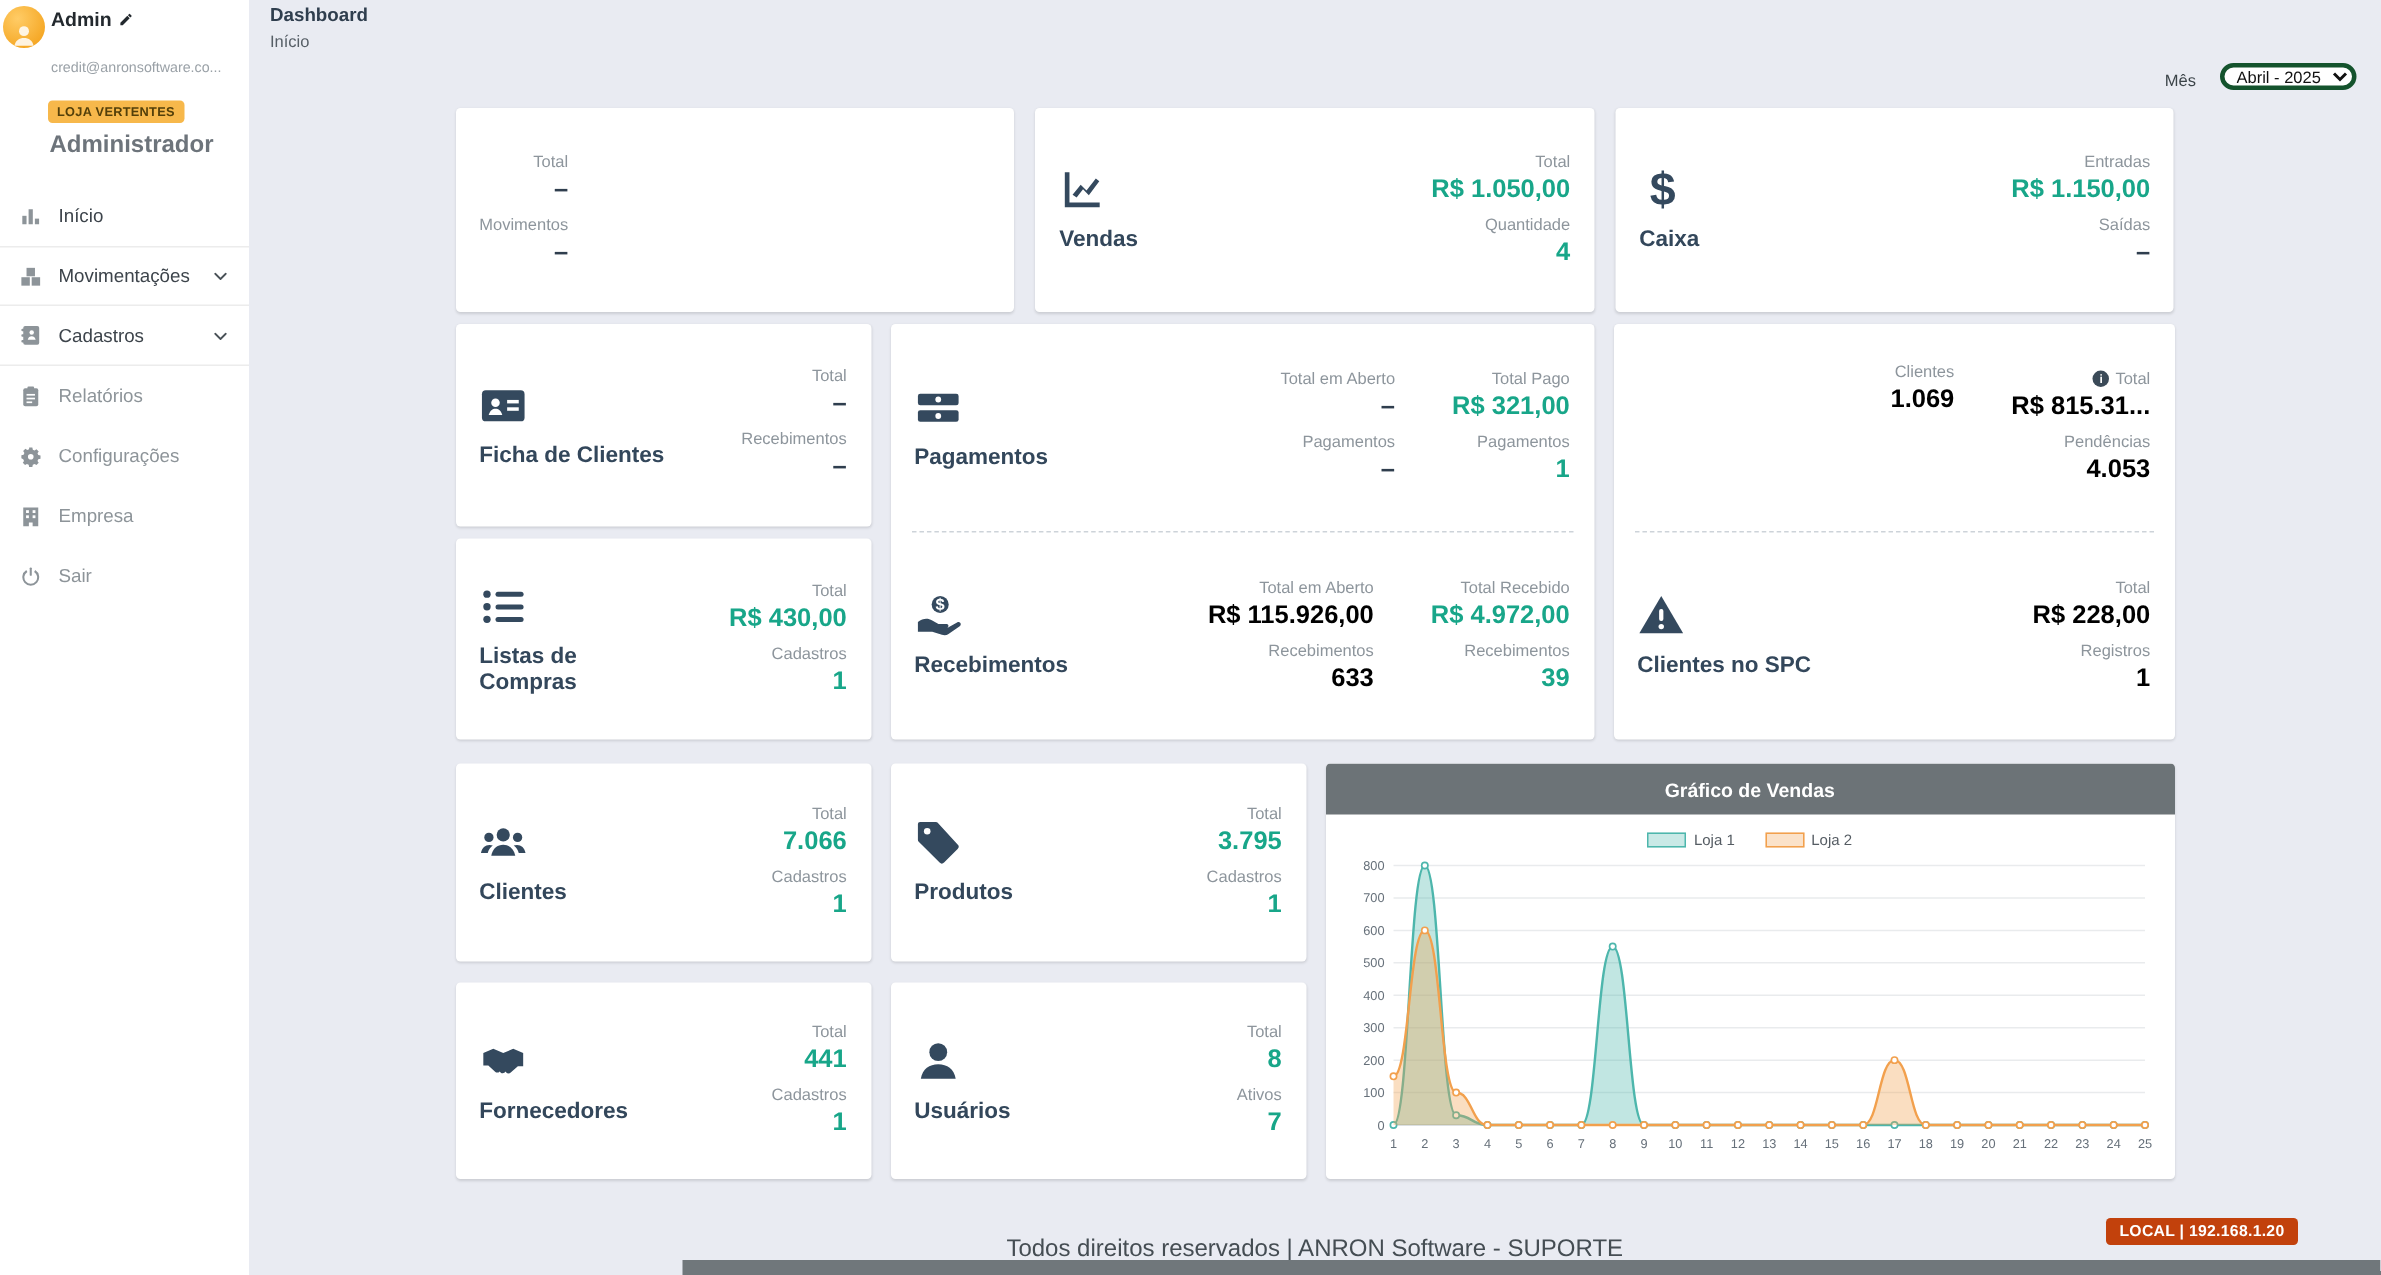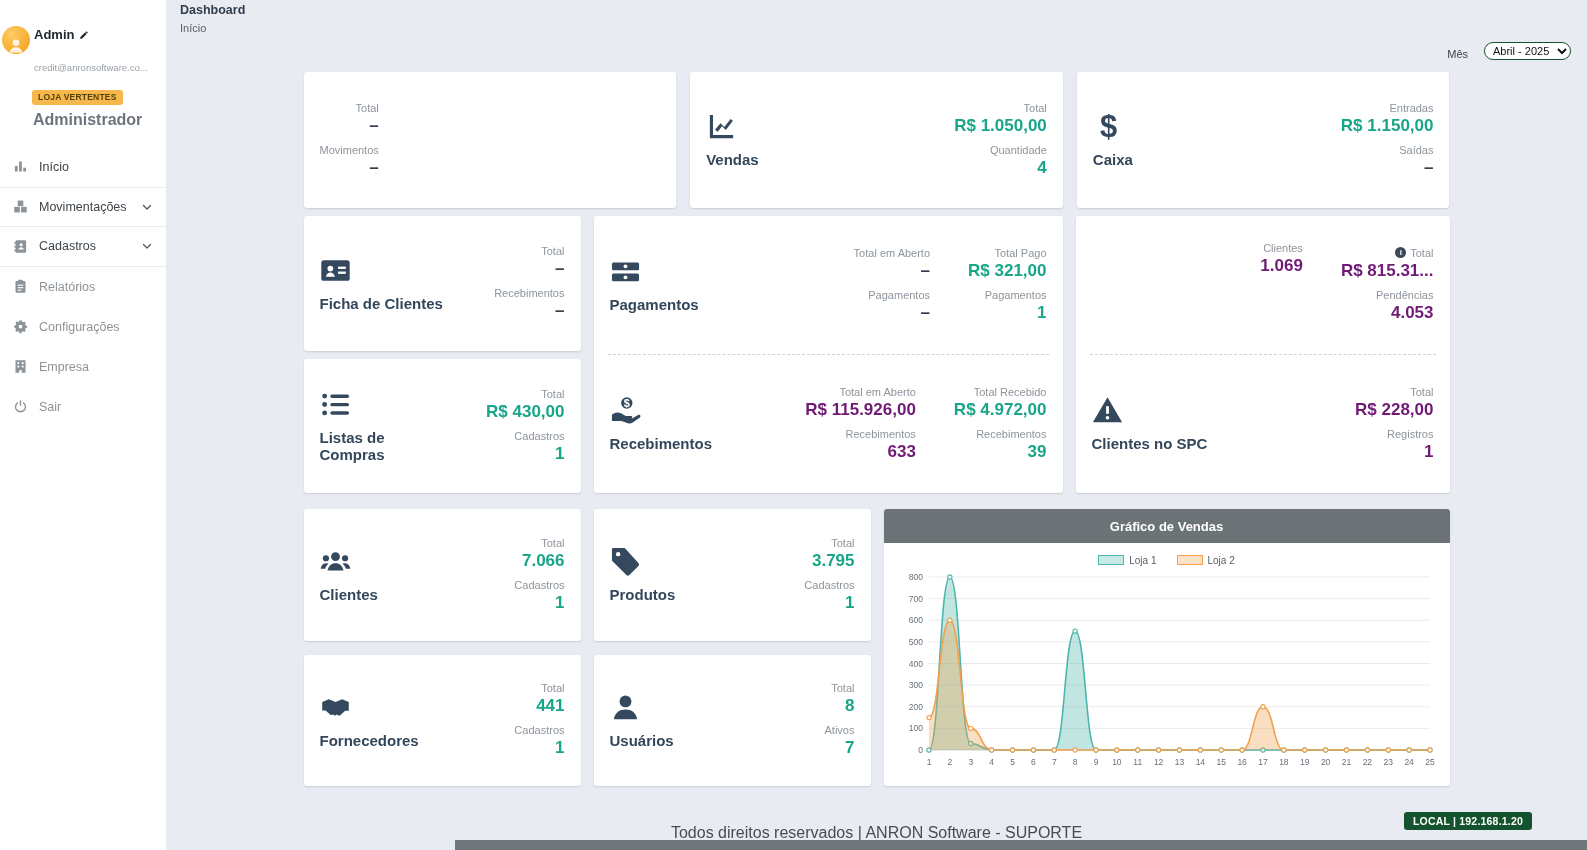--- a/index.html
+++ b/index.html
@@ -2,21 +2,21 @@
 <html><head>
 <meta charset="utf-8">
 <style>
 *{box-sizing:border-box;margin:0;padding:0}
 html,body{width:1587px;height:850px;overflow:hidden}
 body{font-family:"Liberation Sans",sans-serif;background:#e9ebf2;position:relative;color:#2f3e4e}
 svg{display:block}
 
 
 .sidebar{position:absolute;left:0;top:0;width:166px;height:100%;background:#fff;z-index:5}
-.profile{padding:26px 8px 4px 2px}
+.profile{padding:4px 8px 4px 2px}
 .profile-top{display:flex;align-items:flex-start;gap:4px}
 .avatar{width:28px;height:28px;border-radius:50%;background:radial-gradient(circle at 35% 30%,#ffcc66,#f29c11);flex:none;display:flex;align-items:flex-end;justify-content:center;overflow:hidden}
 .avatar svg{width:18px;height:18px;fill:rgba(255,255,255,.85)}
 .pcol{min-width:0}
 .pname-row{display:flex;align-items:center;gap:5px;margin-top:1px}
 .pname{font-size:13px;font-weight:700;color:#23292e}
 .pencil svg{width:10px;height:10px;fill:#23292e}
 .pemail{font-size:9.5px;color:#9aa1a7;margin-top:20px;white-space:nowrap}
 .pbadge-wrap{padding-left:30px;margin-top:13px}
 .pbadge{display:inline-block;background:#f7b84b;color:#54400a;font-size:8.5px;font-weight:700;padding:2.5px 6px;border-radius:3px;letter-spacing:.2px;white-space:nowrap}
@@ -29,21 +29,21 @@
 .chev{margin-left:auto;display:flex}
 .chev svg{width:12px;height:12px}
 .bt{border-top:1px solid #ececec}
 .bb{border-bottom:1px solid #ececec}
 
 
 .page-head{position:absolute;left:180px;top:3px}
 .page-title{font-size:12.5px;font-weight:700;color:#2f3e4e}
 .breadcrumb{font-size:11px;color:#565e66;margin-top:5px}
 .month-row{position:absolute;top:42px;right:16px;display:flex;align-items:flex-end;gap:16px;font-size:11px;color:#3c4449}
-.month-row select{font-size:11px;height:18px;border:1px solid #14532d;border-radius:9px;background:#fff;padding:0 4px;color:#111}
+.month-row select{font-size:11px;height:18px;border:3px solid #14532d;border-radius:9px;background:#fff;padding:0 4px;color:#111}
 
 
 .content{position:absolute;left:166px;top:72px;width:1421px;display:flex;justify-content:center}
 .cards{width:1146px}
 .row-a{display:grid;grid-template-columns:1fr 1fr 1fr;gap:14px;height:136px;margin-bottom:8px}
 .row-b{display:grid;grid-template-columns:277px 469px 1fr;gap:13px;height:277px;margin-bottom:16px}
 .row-c{display:grid;grid-template-columns:277px 277px 1fr;gap:13px;height:277px}
 .col-stack{display:flex;flex-direction:column;gap:8px}
 .row-c .col-stack{gap:14px}
 .col-stack .card{flex:1}
@@ -51,21 +51,21 @@
 .card{background:#fff;border-radius:3px;box-shadow:0 1px 2px rgba(0,0,0,.13);display:flex;justify-content:space-between;padding:15px 16px;min-width:0}
 .card-left{display:flex;flex-direction:column;justify-content:center;gap:9px;min-width:0;max-width:125px}
 .cicon svg{width:31px;height:31px;fill:#34495e}
 .card-title{font-size:15px;font-weight:700;color:#33475b;line-height:1.15}
 .stats{display:flex;flex-direction:column;align-items:flex-end;gap:8px;justify-content:center}
 .stat{display:flex;flex-direction:column;align-items:flex-end;gap:1px}
 .stat-label{font-size:11px;color:#8d959c;white-space:nowrap}
 .stat-label-row{display:flex;align-items:center;font-size:11px;color:#8d959c;white-space:nowrap}
 .stat-value{font-size:17px;font-weight:700;color:#2f3e4e;white-space:nowrap;line-height:1.25}
 .teal{color:#18a689}
-.red{color:#701a75}
+.red{color:#000000}
 .info{display:inline-flex;width:11px;height:11px;border-radius:50%;background:#3b4a58;color:#fff;font-size:8px;align-items:center;justify-content:center;font-weight:700;margin-right:4px;font-style:normal}
 
 
 .combo{flex-direction:column;padding:0;justify-content:flex-start}
 .half{flex:1;display:flex;padding:14px 16px;min-height:0}
 .half .card-left{max-width:155px;margin-right:8px}
 .stats.mid{margin-left:auto}
 .stats.right{margin-left:38px}
 .stats.ml-auto{margin-left:auto}
 .stats.top{justify-content:flex-start;padding-top:12px}
@@ -74,21 +74,21 @@
 
 .chart-card{background:#fff;border-radius:3px;box-shadow:0 1px 2px rgba(0,0,0,.13);display:flex;flex-direction:column;overflow:hidden}
 .chart-head{height:34px;background:#6c7377;color:#fff;font-size:13px;font-weight:700;display:flex;align-items:center;justify-content:center;flex:none}
 .chart-body{flex:1;padding:8px 12px 4px;display:flex;flex-direction:column;min-height:0}
 .legend{display:flex;justify-content:center;gap:20px;align-items:center;height:18px;flex:none}
 .legend-item{display:flex;align-items:center;gap:5px;font-size:10px;color:#555c63}
 .swatch{width:26px;height:10px;border:1.5px solid #999}
 
 
 .footer-text{position:absolute;left:166px;right:0;bottom:8px;text-align:center;font-size:16px;color:#454d53}
-.env-badge{position:absolute;right:55px;bottom:20px;background:#14532d;color:#fff;font-size:10.5px;font-weight:700;padding:3px 9px;border-radius:3px;letter-spacing:.2px}
+.env-badge{position:absolute;right:55px;bottom:20px;background:#c2410c;color:#fff;font-size:10.5px;font-weight:700;padding:3px 9px;border-radius:3px;letter-spacing:.2px}
 .bottom-strip{position:absolute;left:455px;right:0;bottom:0;height:10px;background:#70777b}
 </style>
 </head>
 <body>
 
 <aside class="sidebar">
   <div class="profile">
     <div class="profile-top">
       <div class="avatar">
         <svg viewBox="0 0 24 24">

